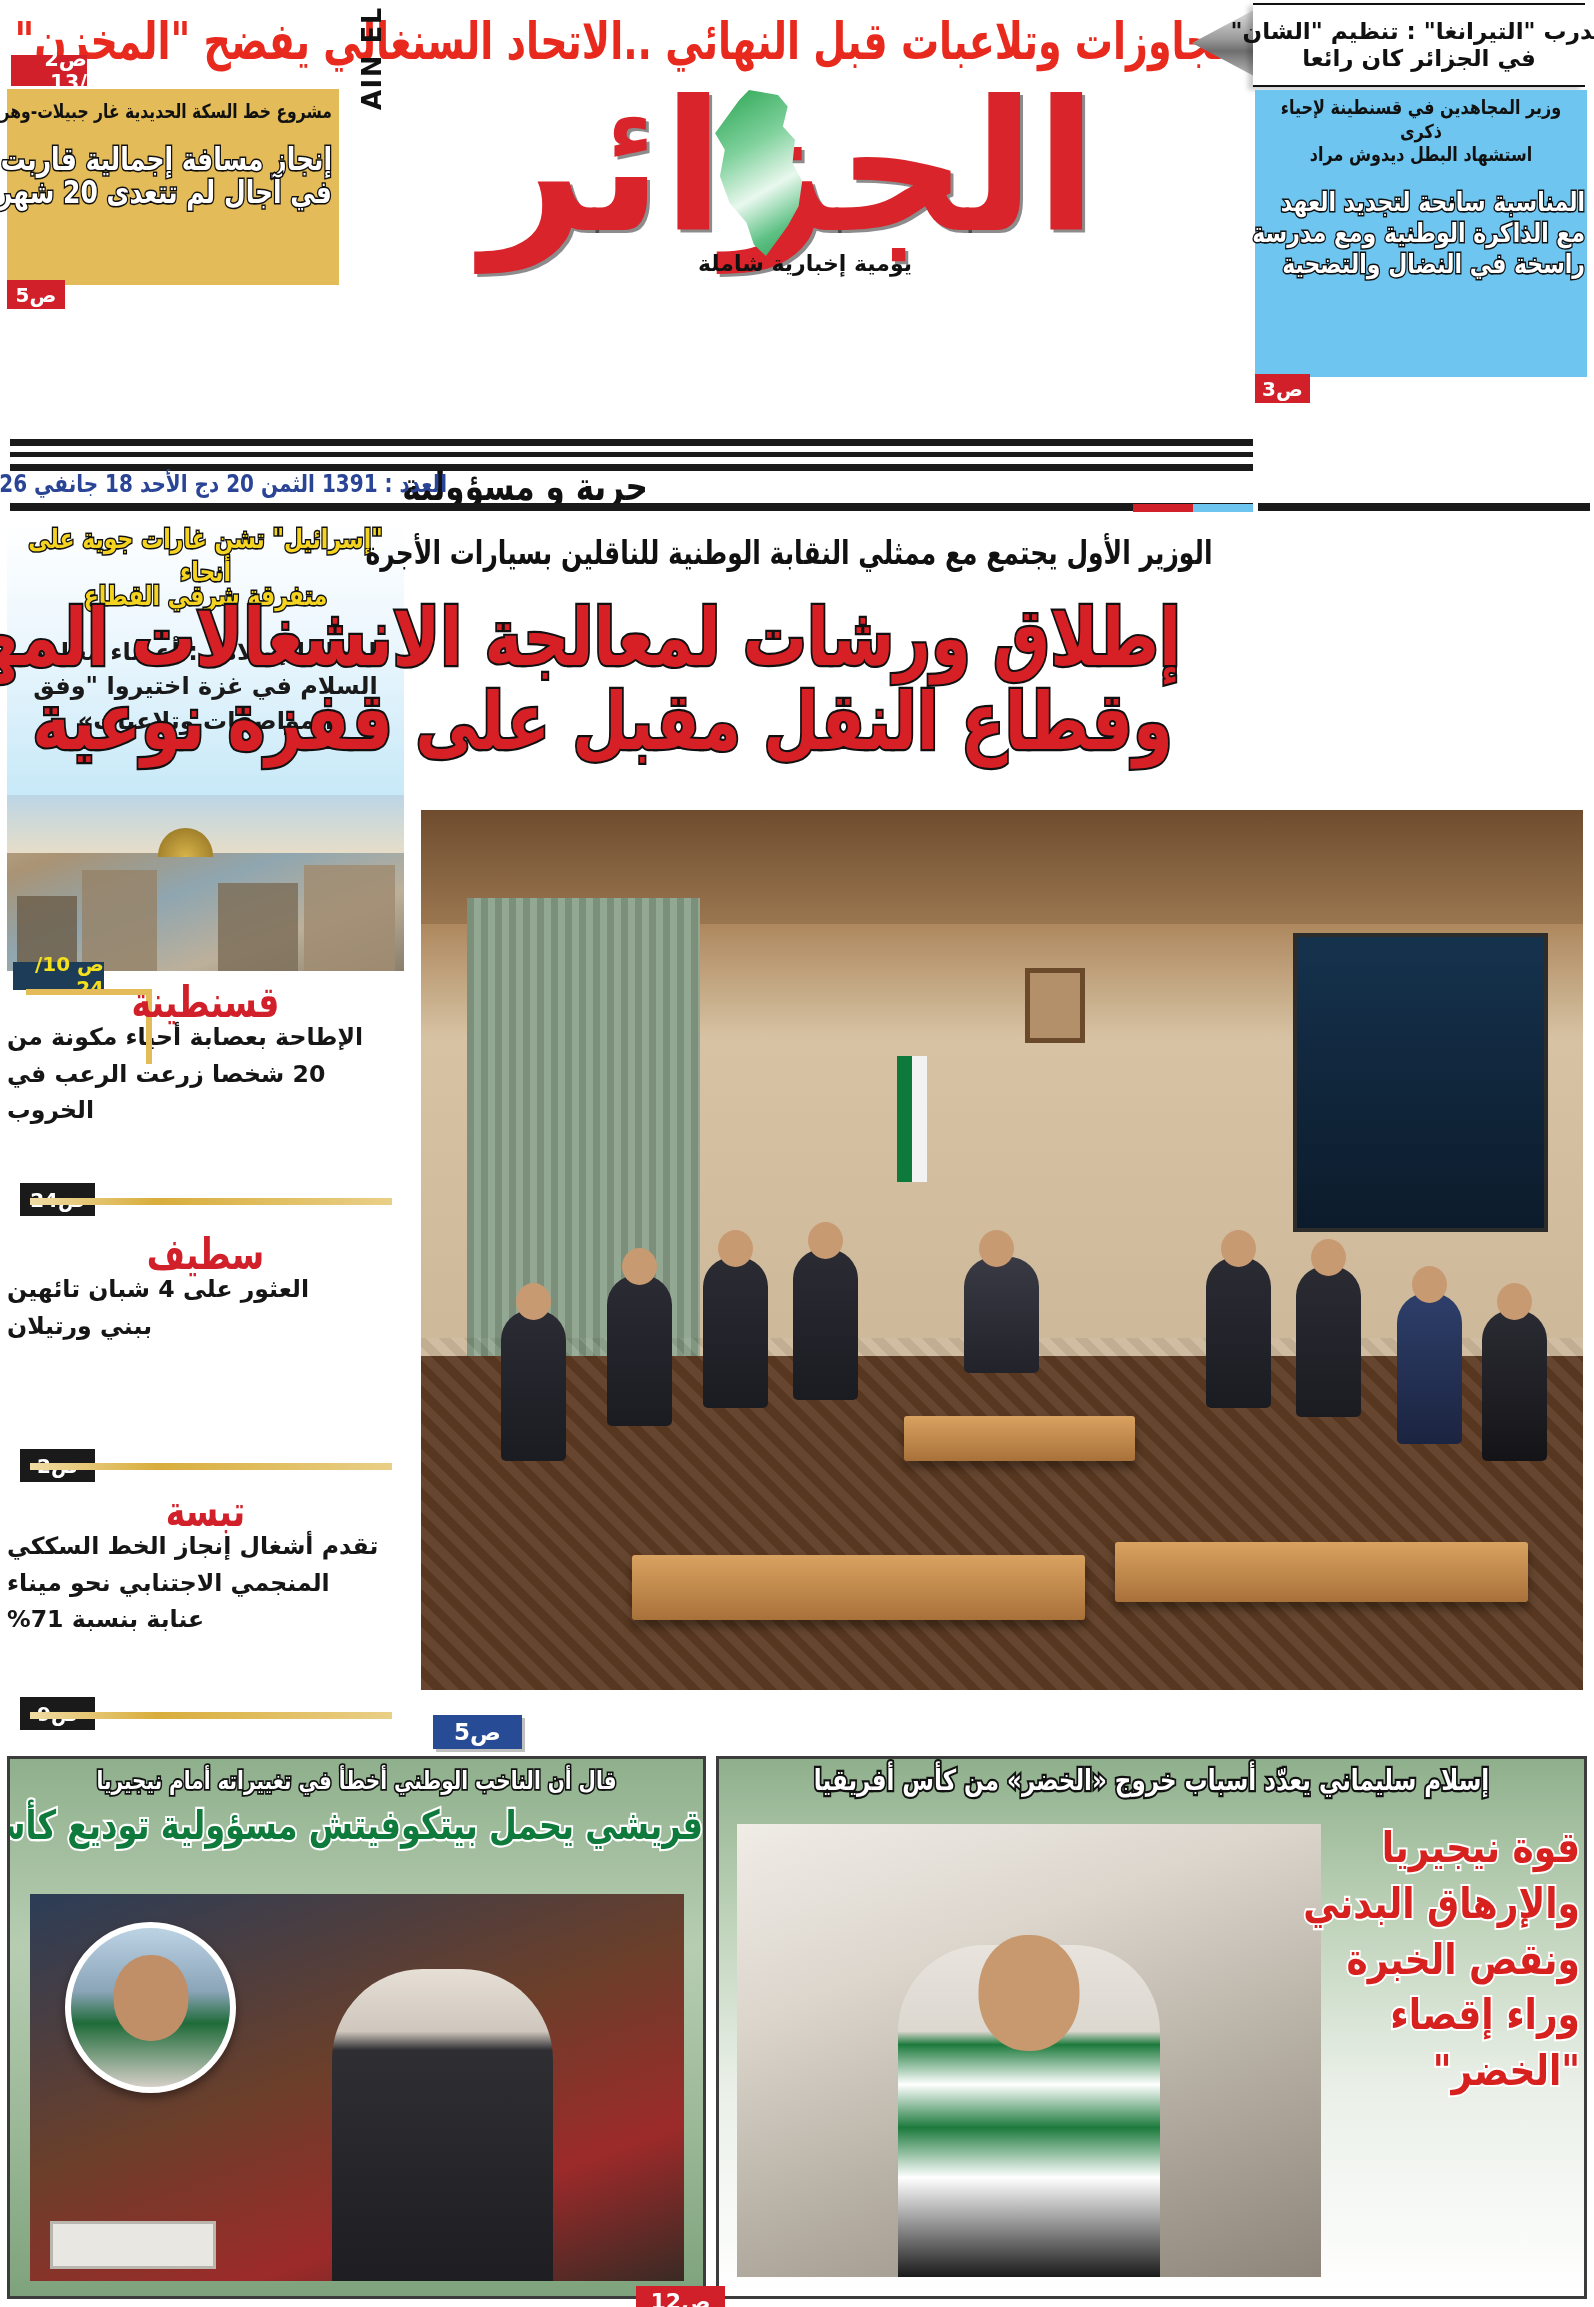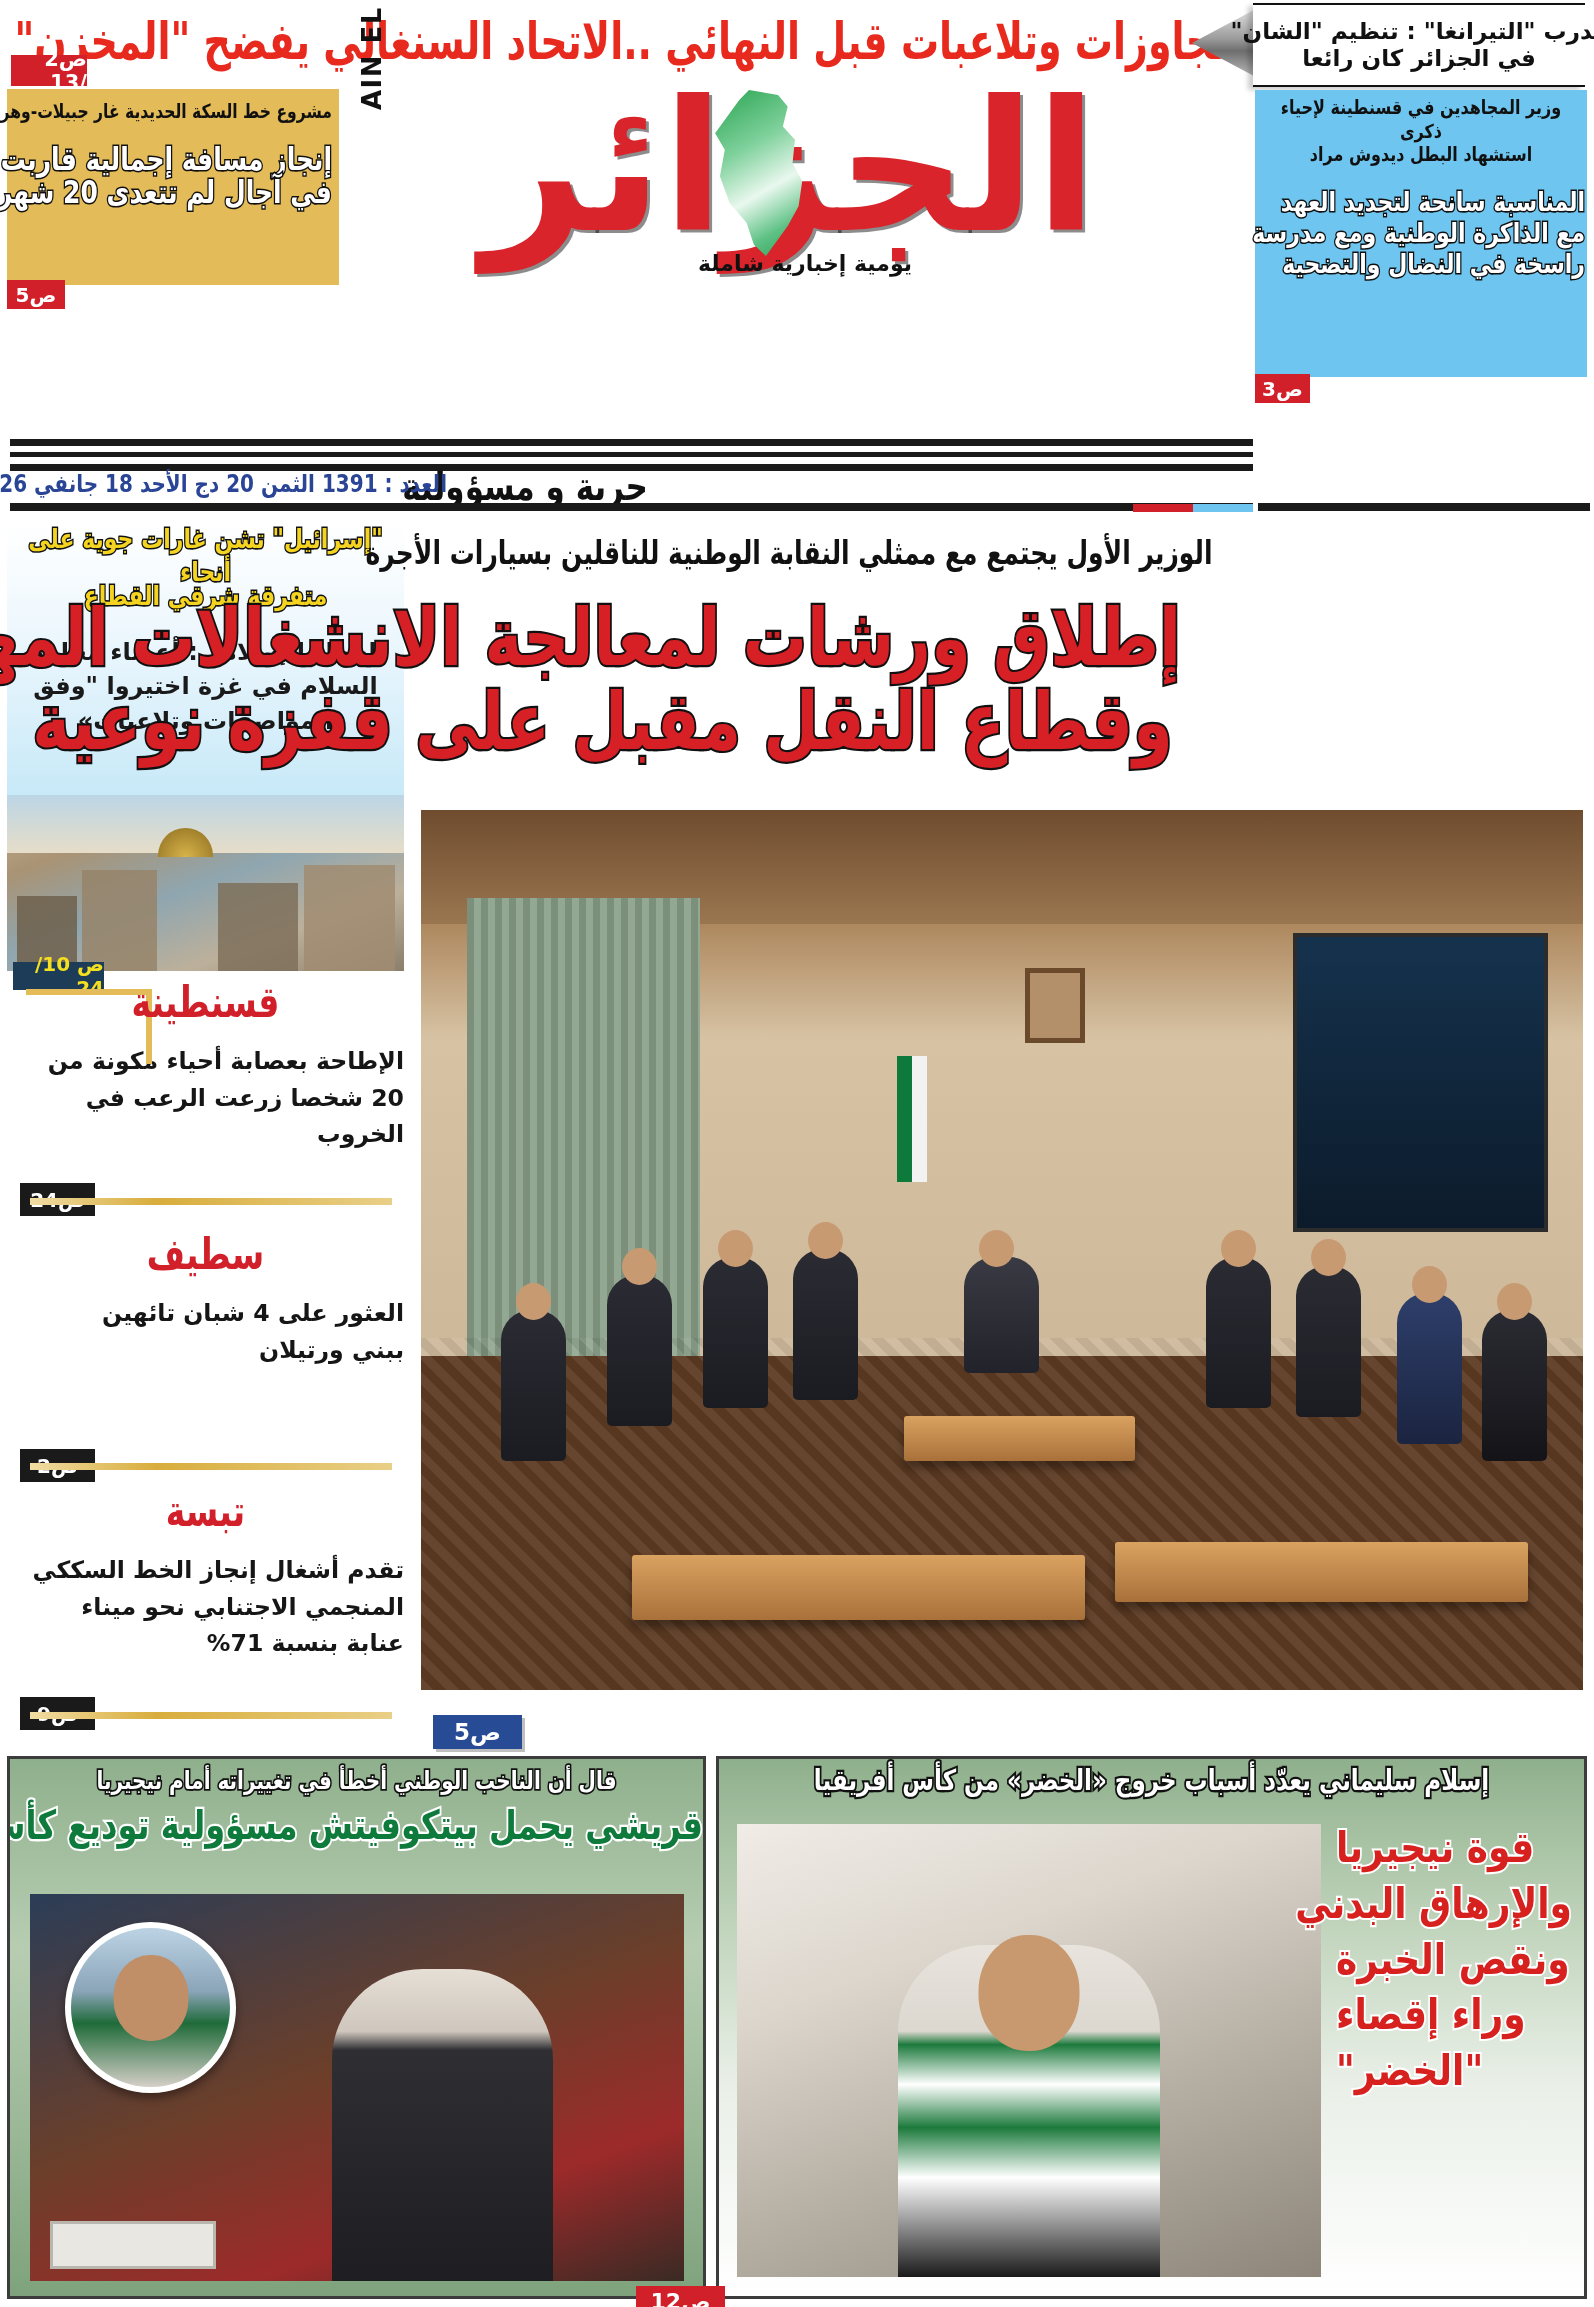--- a/index.html
+++ b/index.html
@@ -173,22 +173,22 @@
     background:#1c3c58; color:#f5e020; font-weight:bold; font-size:20px;
     display:flex; align-items:center; justify-content:center;margin-top:20px;
   }
 
   .region-block { left:7px; width:397px; }
   .region-block .rb-title {
     font-size:33px; font-weight:bold; color:#d2202a; text-align:center;
     transform:scaleY(1.3); line-height:1;
   }
   .region-block .rb-body {
-    margin-top:24px; font-size:23.6px; font-weight:bold; color:#161616;
-    line-height:1.55; text-align:right;
+    font-size:23.6px; font-weight:bold; color:#161616;
+    line-height:1.55; text-align:left;
   }
   .rb-corner {
     position:absolute; left:19px; width:126px; height:75px;
     border-right:6px solid #e3bb58; border-top:6px solid #e3bb58;
   }
   .rb-rule {
     position:absolute; left:30px; width:362px; height:7px;
     background:linear-gradient(90deg,#f0dca4,#d8ad3c 35%,#e9cf87 100%);
   }
   .rb-badge {
@@ -291,21 +291,21 @@
     left:716px; top:1756px; width:871px; height:543px;
     background:linear-gradient(180deg,#8fb08c 0%,#bfd3ba 30%,#e9efe7 60%,#ffffff 100%);
     border:3px solid #3c3c3c; overflow:hidden;
   }
   #sport-right .kicker {
     margin-top:8px; font-size:23px; font-weight:bold; color:#fff;
     text-align:center; transform:scaleY(1.25); white-space:nowrap;
     -webkit-text-stroke:3.5px #111; paint-order: stroke fill;
   }
   #sport-right .headcol {
-    position:absolute; right:12px; top:61px; width:236px; text-align:left;
+    position:absolute; right:4px; top:61px; width:236px; text-align:right;
   }
   #sport-right .headcol .l {
     font-size:36px; font-weight:bold; color:#d6211f; line-height:1.55;
     -webkit-text-stroke:3.5px #fff; paint-order: stroke fill;
     transform:scaleY(1.18); white-space:nowrap;
   }
   #sport-right .photo {
     position:absolute; left:18px; top:65px; width:584px; height:453px;
     background:linear-gradient(160deg,#f0ece6 0%,#dcd6cd 30%,#b9b2a7 60%,#8e867a 100%);
     overflow:hidden;

